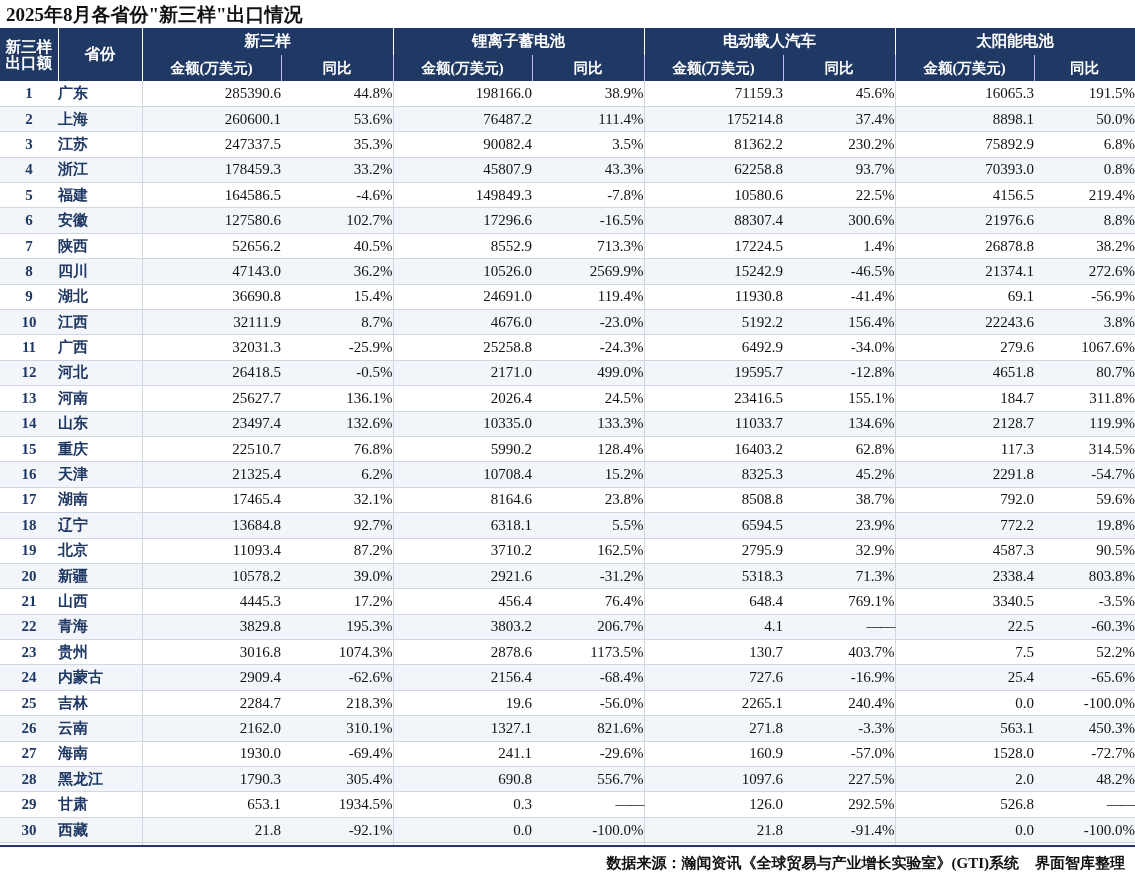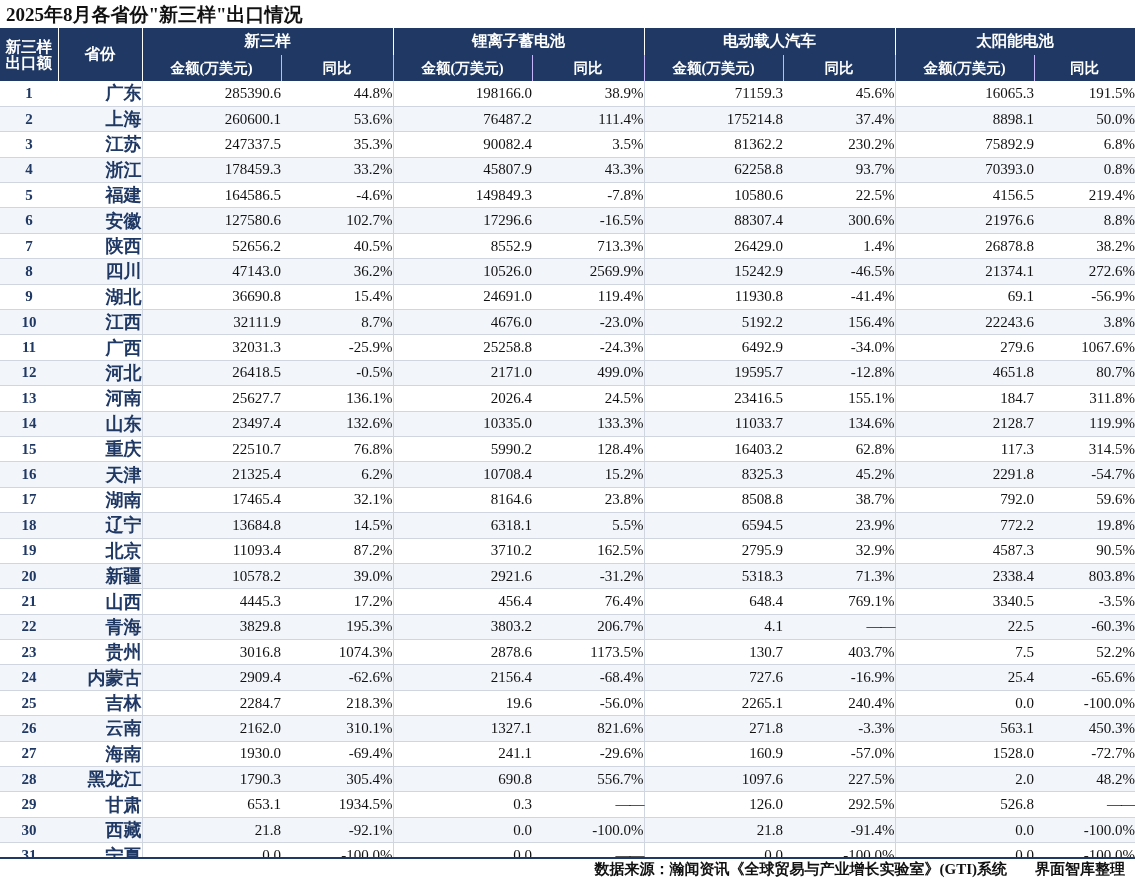--- a/index.html
+++ b/index.html
@@ -85,24 +85,24 @@
     border-bottom: 1px solid #cfd6e0;
   }
   tbody tr:last-child td { border-bottom: none; }
   td.rank {
     text-align: center;
     color: #1f3864;
     font-weight: bold;
     font-size: 15px;
   }
   td.prov {
-    text-align: right;
+    text-align: left;
     color: #1f3864;
     font-weight: bold;
-    font-size: 18px;
+    font-size: 15px;
   }
   td.num {
     text-align: right;
     padding-right: 26px;
     color: #111111;
   }
   td.pct {
     text-align: right;
     padding-right: 24px;
     color: #111111;
@@ -117,28 +117,27 @@
   .row-plain { background: #ffffff; }
 
   
   .sep-left { border-left: 1px solid #cfd6e0; }
 
   
   .footer {
     position: absolute;
     left: 0; bottom: 0;
     width: 1135px;
-    height: 22px;
+    height: 34px;
     border-top: 2px solid #1f3864;
     background: #ffffff;
     display: flex;
     align-items: center;
     justify-content: flex-end;
     padding-right: 10px;
-    gap: 12px;
   }
   .footer-text {
     font-size: 15px;
     font-family: "Liberation Serif", serif;
     color: #111111;
     font-weight: bold;
     white-space: nowrap;
   }
   .footer-brand {
     font-size: 15px;
@@ -273,21 +272,21 @@
             <td class="num sep-left">21976.6</td>
             <td class="pct">8.8%</td>
           </tr>
           <tr class="row-plain">
             <td class="rank">7</td>
             <td class="prov">陕西</td>
             <td class="num sep-left">52656.2</td>
             <td class="pct">40.5%</td>
             <td class="num sep-left">8552.9</td>
             <td class="pct">713.3%</td>
-            <td class="num sep-left">26429.0</td>
+            <td class="num sep-left">17224.5</td>
             <td class="pct">1.4%</td>
             <td class="num sep-left">26878.8</td>
             <td class="pct">38.2%</td>
           </tr>
           <tr class="row-alt">
             <td class="rank">8</td>
             <td class="prov">四川</td>
             <td class="num sep-left">47143.0</td>
             <td class="pct">36.2%</td>
             <td class="num sep-left">10526.0</td>
@@ -402,21 +401,21 @@
             <td class="pct">23.8%</td>
             <td class="num sep-left">8508.8</td>
             <td class="pct">38.7%</td>
             <td class="num sep-left">792.0</td>
             <td class="pct">59.6%</td>
           </tr>
           <tr class="row-alt">
             <td class="rank">18</td>
             <td class="prov">辽宁</td>
             <td class="num sep-left">13684.8</td>
-            <td class="pct">14.5%</td>
+            <td class="pct">92.7%</td>
             <td class="num sep-left">6318.1</td>
             <td class="pct">5.5%</td>
             <td class="num sep-left">6594.5</td>
             <td class="pct">23.9%</td>
             <td class="num sep-left">772.2</td>
             <td class="pct">19.8%</td>
           </tr>
           <tr class="row-plain">
             <td class="rank">19</td>
             <td class="prov">北京</td>

